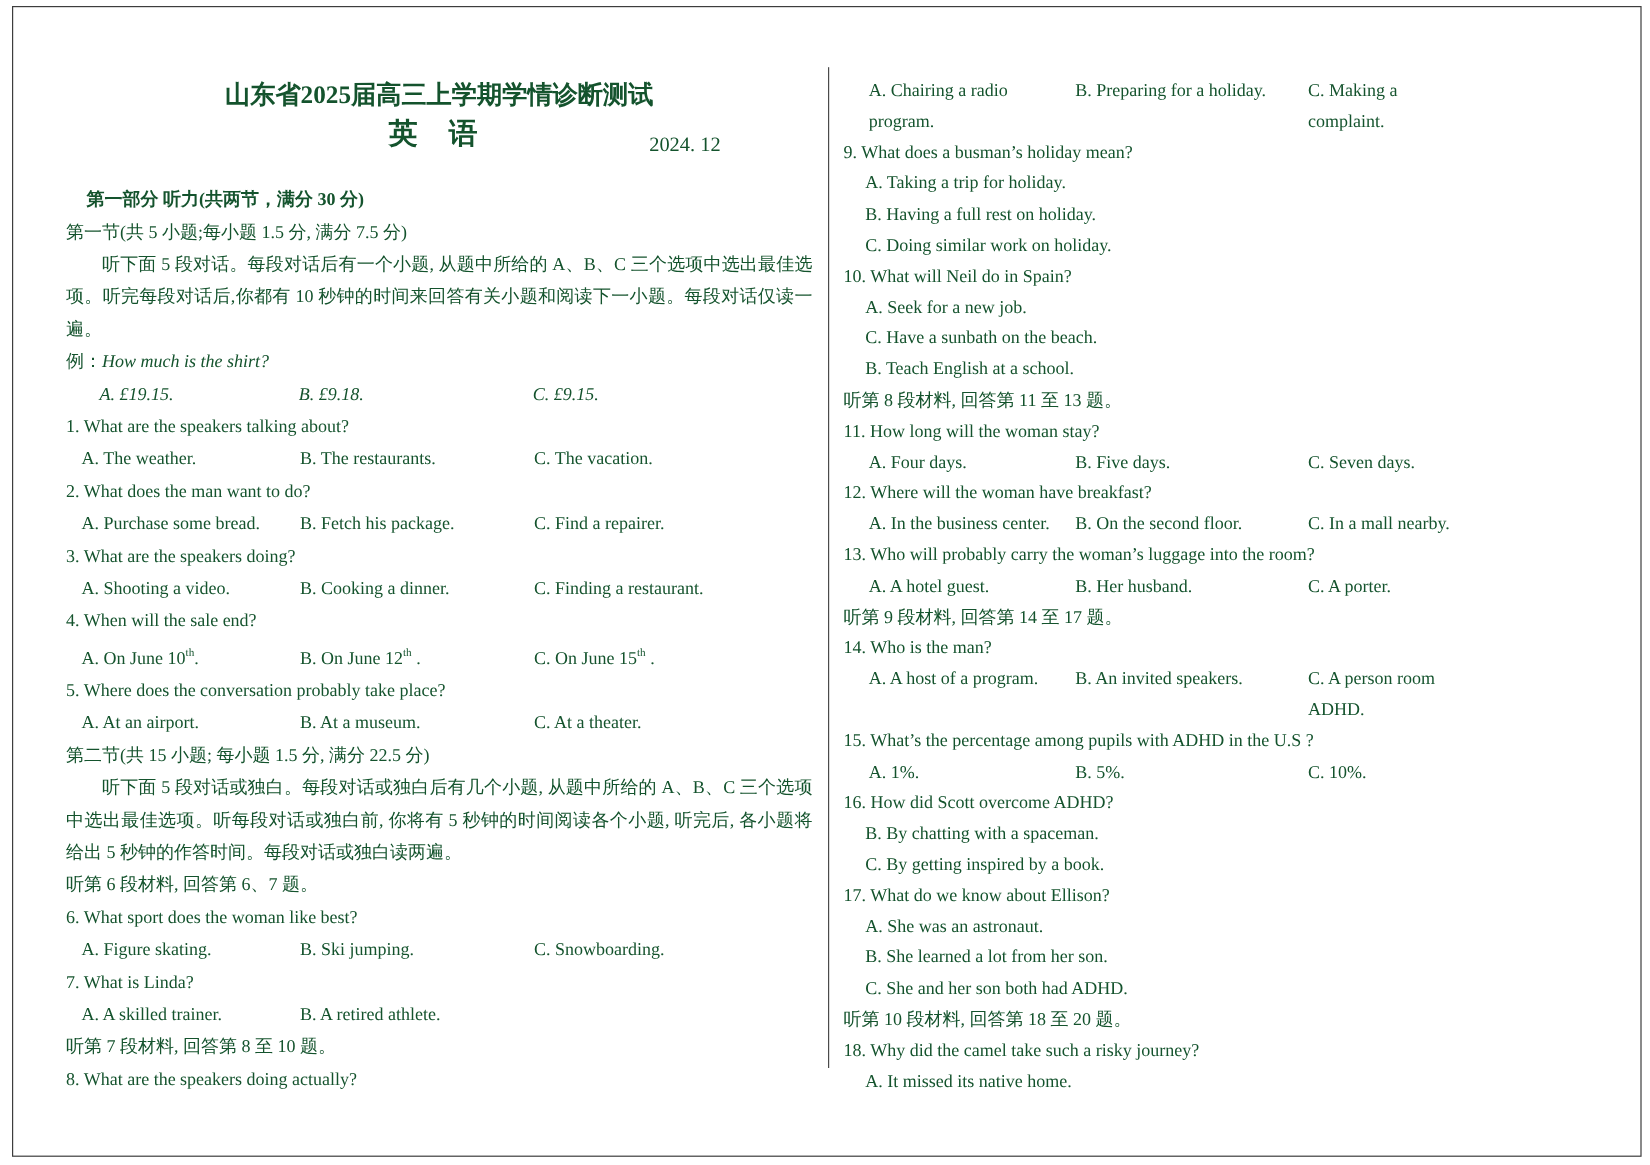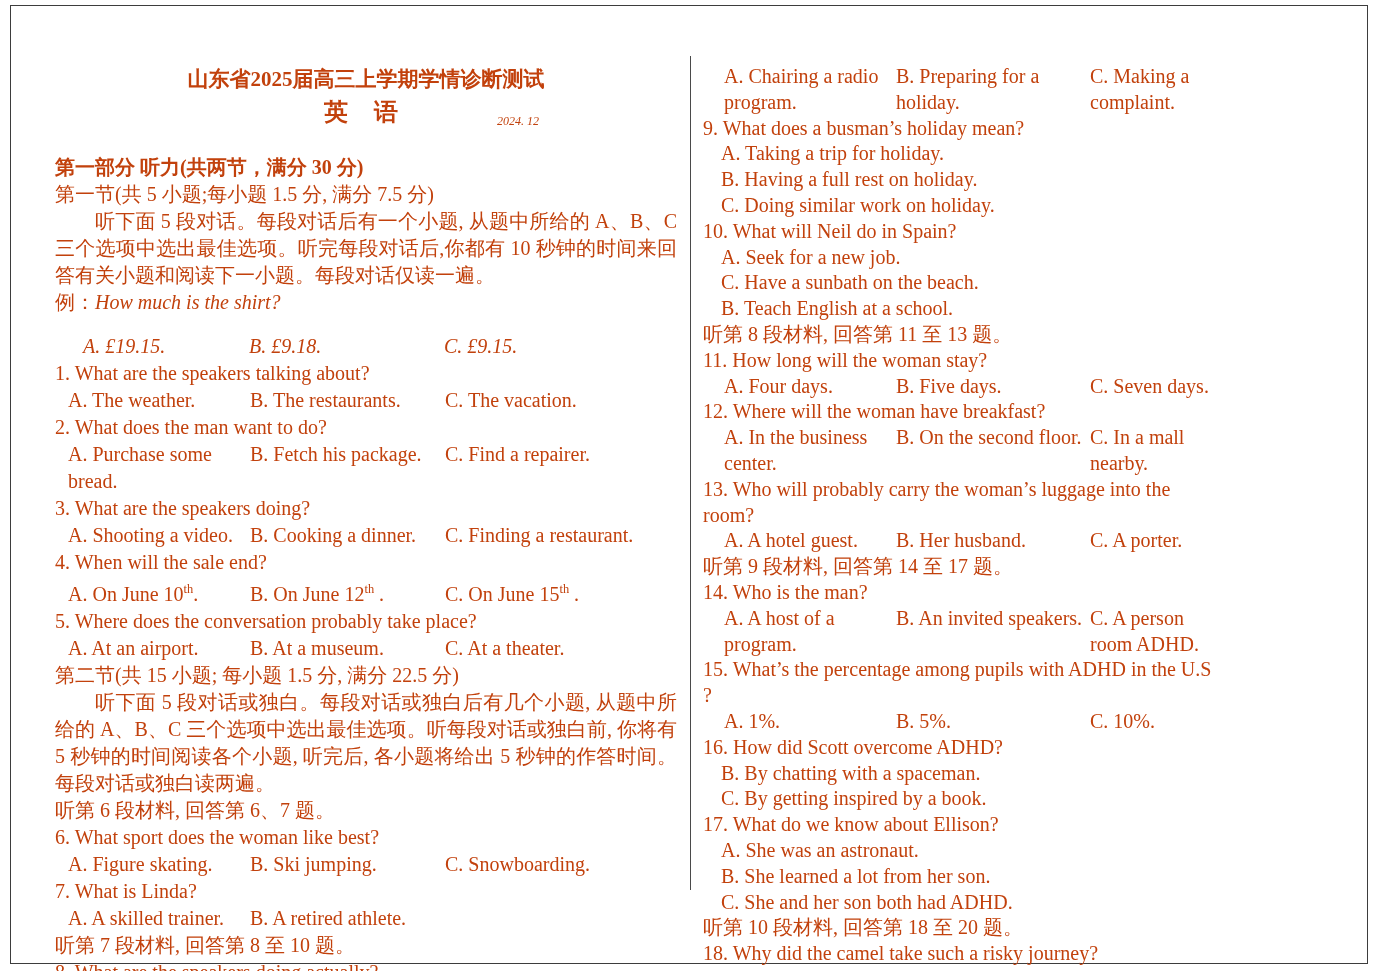--- a/index.html
+++ b/index.html
@@ -1,44 +1,44 @@
 <!DOCTYPE html>
 <html><head>
 <meta charset="utf-8">
 <style>
   html,body{margin:0;padding:0;background:#ffffff;}
   .page{
     position:relative;width:1375px;height:971px;background:#ffffff;
-    font-family:"Liberation Serif","DejaVu Serif",serif;color:#c2410c;overflow:hidden;
+    font-family:"Liberation Serif","DejaVu Serif",serif;color:#14532d;overflow:hidden;
   }
   .frame{position:absolute;left:10px;top:5px;width:1358px;height:959px;border:1px solid #3d3d3d;box-sizing:border-box;}
   .divider{position:absolute;left:690px;top:56px;width:1px;height:834px;background:#4a4a4a;}
   .col-left{position:absolute;left:55px;top:64px;width:622px;}
   .col-right{position:absolute;left:703px;top:64px;width:522px;}
 
   .title{text-align:center;font-weight:bold;font-size:21px;line-height:30px;}
   .subject-row{position:relative;text-align:center;font-weight:bold;font-size:24px;line-height:36px;letter-spacing:10px;}
-  .date{position:absolute;left:442px;top:9px;font-size:12px;font-weight:normal;letter-spacing:0;font-style:italic;}
+  .date{position:absolute;left:486px;top:9px;font-size:17px;font-weight:normal;letter-spacing:0;}
 
   #left-lines{margin-top:24px;}
-  .line{font-size:20px;line-height:27px;}
+  .line{font-size:15px;line-height:27px;}
   .col-right .line{line-height:25.8px;}
-  .line.section{font-weight:bold;}
+  .line.section{font-weight:bold;margin-left:17px;}
   .line.para{text-align:justify;text-indent:2em;}
   .line.opt1{padding-left:18px;}
   .line.opts{display:flex;padding-left:13px;}
   .opts .oa{width:182px;flex:0 0 auto;}
   .opts .ob{width:195px;flex:0 0 auto;}
   .opts .oc{flex:1;}
   .opts.italic{font-style:italic;padding-left:28px;}
   .opts.italic .oa{width:166px;}
   .col-right .opts{padding-left:21px;}
   .col-right .opts .oa{width:172px;}
   .col-right .opts .ob{width:194px;}
-  .italic{font-style:italic;margin-top:17px;}
+  .italic{font-style:italic;}
   sup{font-size:0.62em;}
 </style>
 </head>
 <body>
 
 <div class="page">
   <div class="frame"></div>
   <div class="divider"></div>
 
   <div class="col-left">

